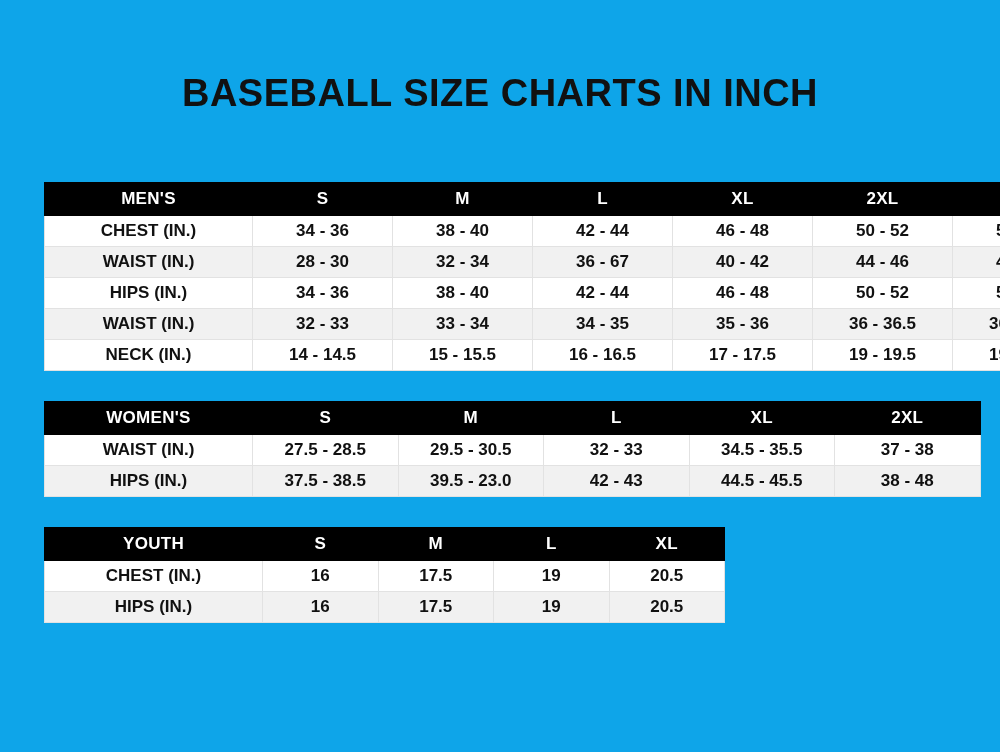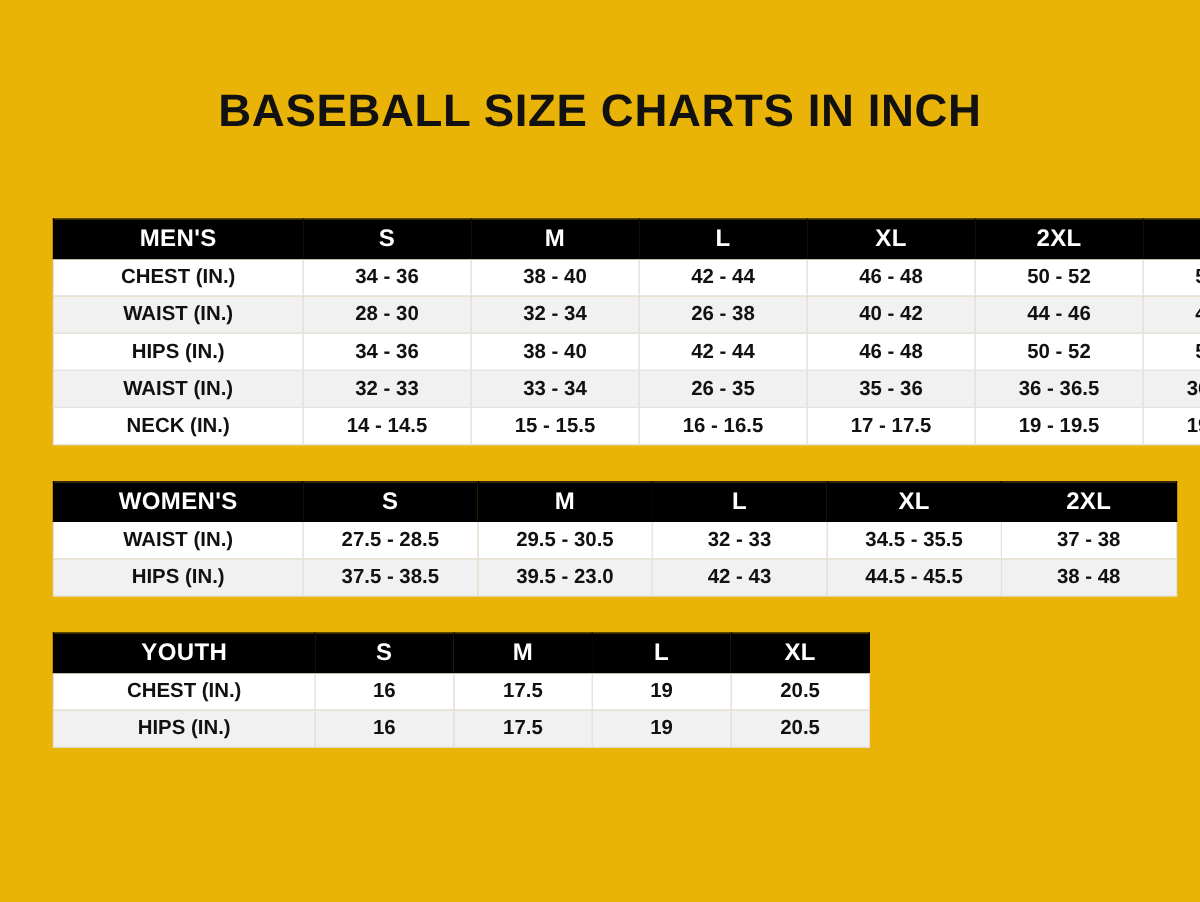--- a/index.html
+++ b/index.html
@@ -12,21 +12,21 @@
     height: 752px;
     font-family: "Liberation Sans", sans-serif;
     color: #000000;
     position: relative;
     overflow: hidden;
   }
   .page {
     width: 1000px;
     height: 752px;
     position: relative;
-    background: #eab308;
+    background: #0ea5e9;
   }
   .title {
     position: absolute;
     top: 72px;
     left: 0;
     width: 1000px;
     text-align: center;
     font-size: 38px;
     font-weight: bold;
     letter-spacing: 0.5px;
@@ -53,21 +53,21 @@
     font-weight: bold;
     text-align: center;
     padding: 0;
     box-sizing: border-box;
     color: #111111;
   }
   thead th {
     background: #000000;
     color: #ffffff;
     border: 1px solid #000000;
-    font-size: 20px;
+    font-size: 17px;
     letter-spacing: 0.3px;
     height: 33px;
   }
   tbody tr:nth-child(even) td {
     background: #f1f1f1;
   }
   tbody tr:nth-child(odd) td {
     background: #ffffff;
   }
   td.label, th.label {
@@ -120,39 +120,39 @@
           <td>38 - 40</td>
           <td>42 - 44</td>
           <td>46 - 48</td>
           <td>50 - 52</td>
           <td>54 - 56</td>
         </tr>
         <tr>
           <td class="label">WAIST (IN.)</td>
           <td>28 - 30</td>
           <td>32 - 34</td>
-          <td>26 - 38</td>
+          <td>36 - 67</td>
           <td>40 - 42</td>
           <td>44 - 46</td>
           <td>48 - 50</td>
         </tr>
         <tr>
           <td class="label">HIPS (IN.)</td>
           <td>34 - 36</td>
           <td>38 - 40</td>
           <td>42 - 44</td>
           <td>46 - 48</td>
           <td>50 - 52</td>
           <td>54 - 56</td>
         </tr>
         <tr>
           <td class="label">WAIST (IN.)</td>
           <td>32 - 33</td>
           <td>33 - 34</td>
-          <td>26 - 35</td>
+          <td>34 - 35</td>
           <td>35 - 36</td>
           <td>36 - 36.5</td>
           <td>36.5 - 37</td>
         </tr>
         <tr>
           <td class="label">NECK (IN.)</td>
           <td>14 - 14.5</td>
           <td>15 - 15.5</td>
           <td>16 - 16.5</td>
           <td>17 - 17.5</td>

